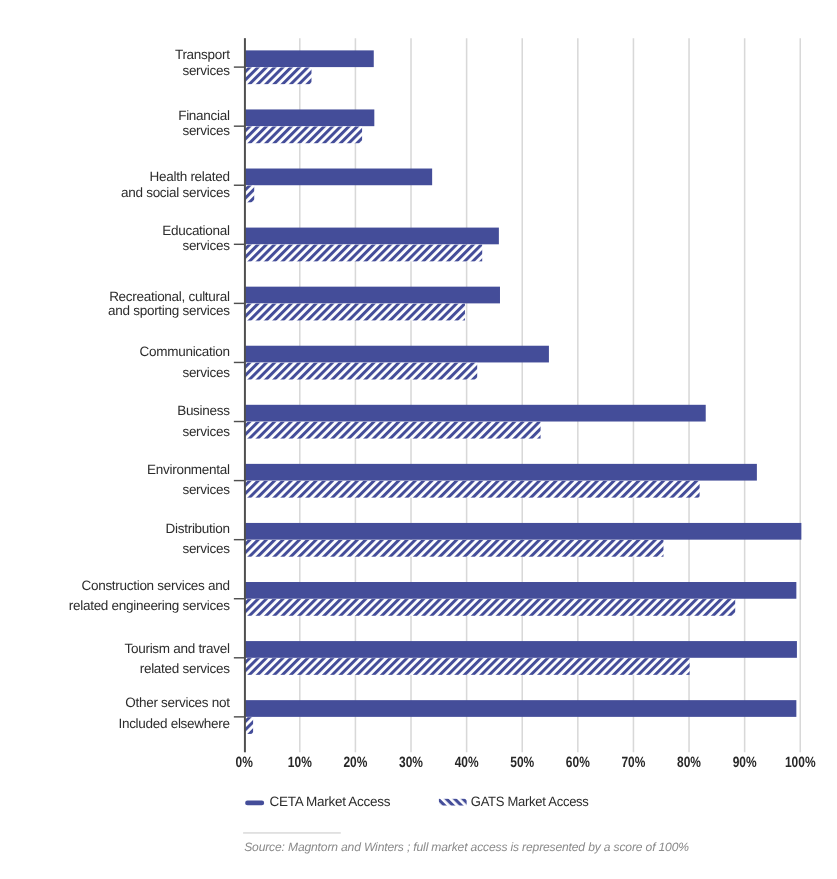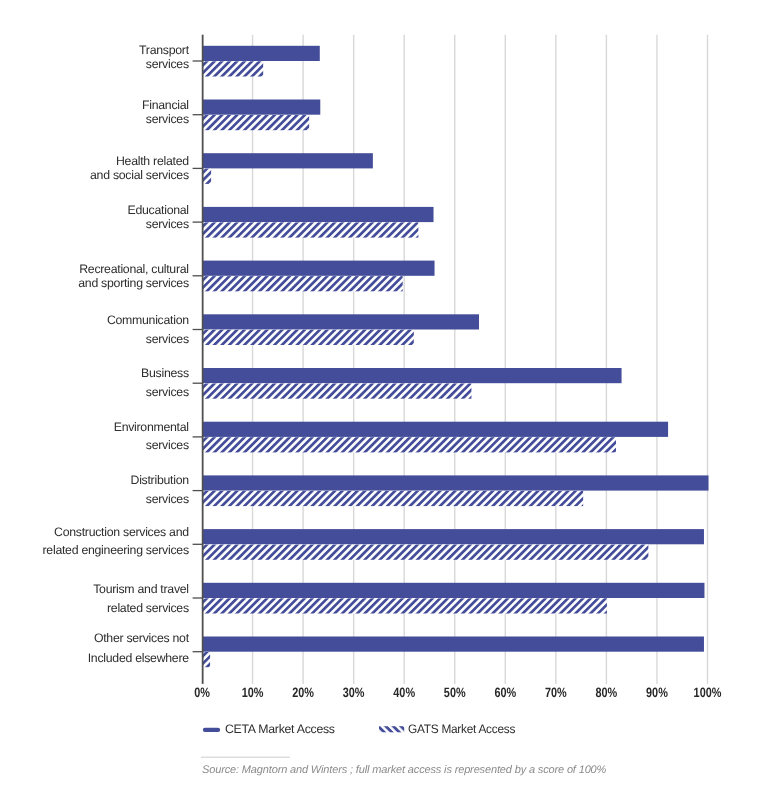--- a/index.html
+++ b/index.html
@@ -1,20 +1,20 @@
 <!DOCTYPE html>
 <html><head>
 <meta charset="utf-8">
 <title>CETA vs GATS Market Access by service sector</title>
 <style>
 html,body{margin:0;padding:0;background:#ffffff;}
 body{width:761px;height:799px;overflow:hidden;
      font-family:"Liberation Sans", sans-serif;
      -webkit-font-smoothing:antialiased;text-rendering:geometricPrecision;}
-#chart-root{position:relative;width:618px;height:799px;background:#ffffff;}
+#chart-root{position:relative;width:618px;height:799px;background:#ffffff;padding-left:20px;}
 #chart-svg{display:block;transform:translateZ(0);will-change:transform;}
 .cat-label{font-size:12.3px;letter-spacing:-0.27px;font-family:"Liberation Sans", sans-serif;}
 .xtick-label{font-size:13.6px;font-weight:bold;font-family:"Liberation Sans", sans-serif;}
 .legend-label{font-size:12.3px;letter-spacing:-0.27px;font-family:"Liberation Sans", sans-serif;}
 .source-label{font-size:11px;letter-spacing:-0.145px;font-style:italic;font-family:"Liberation Sans", sans-serif;}
 </style>
 </head>
 <body>
 
 <div id="chart-root" style="background: rgb(255, 255, 255);">

